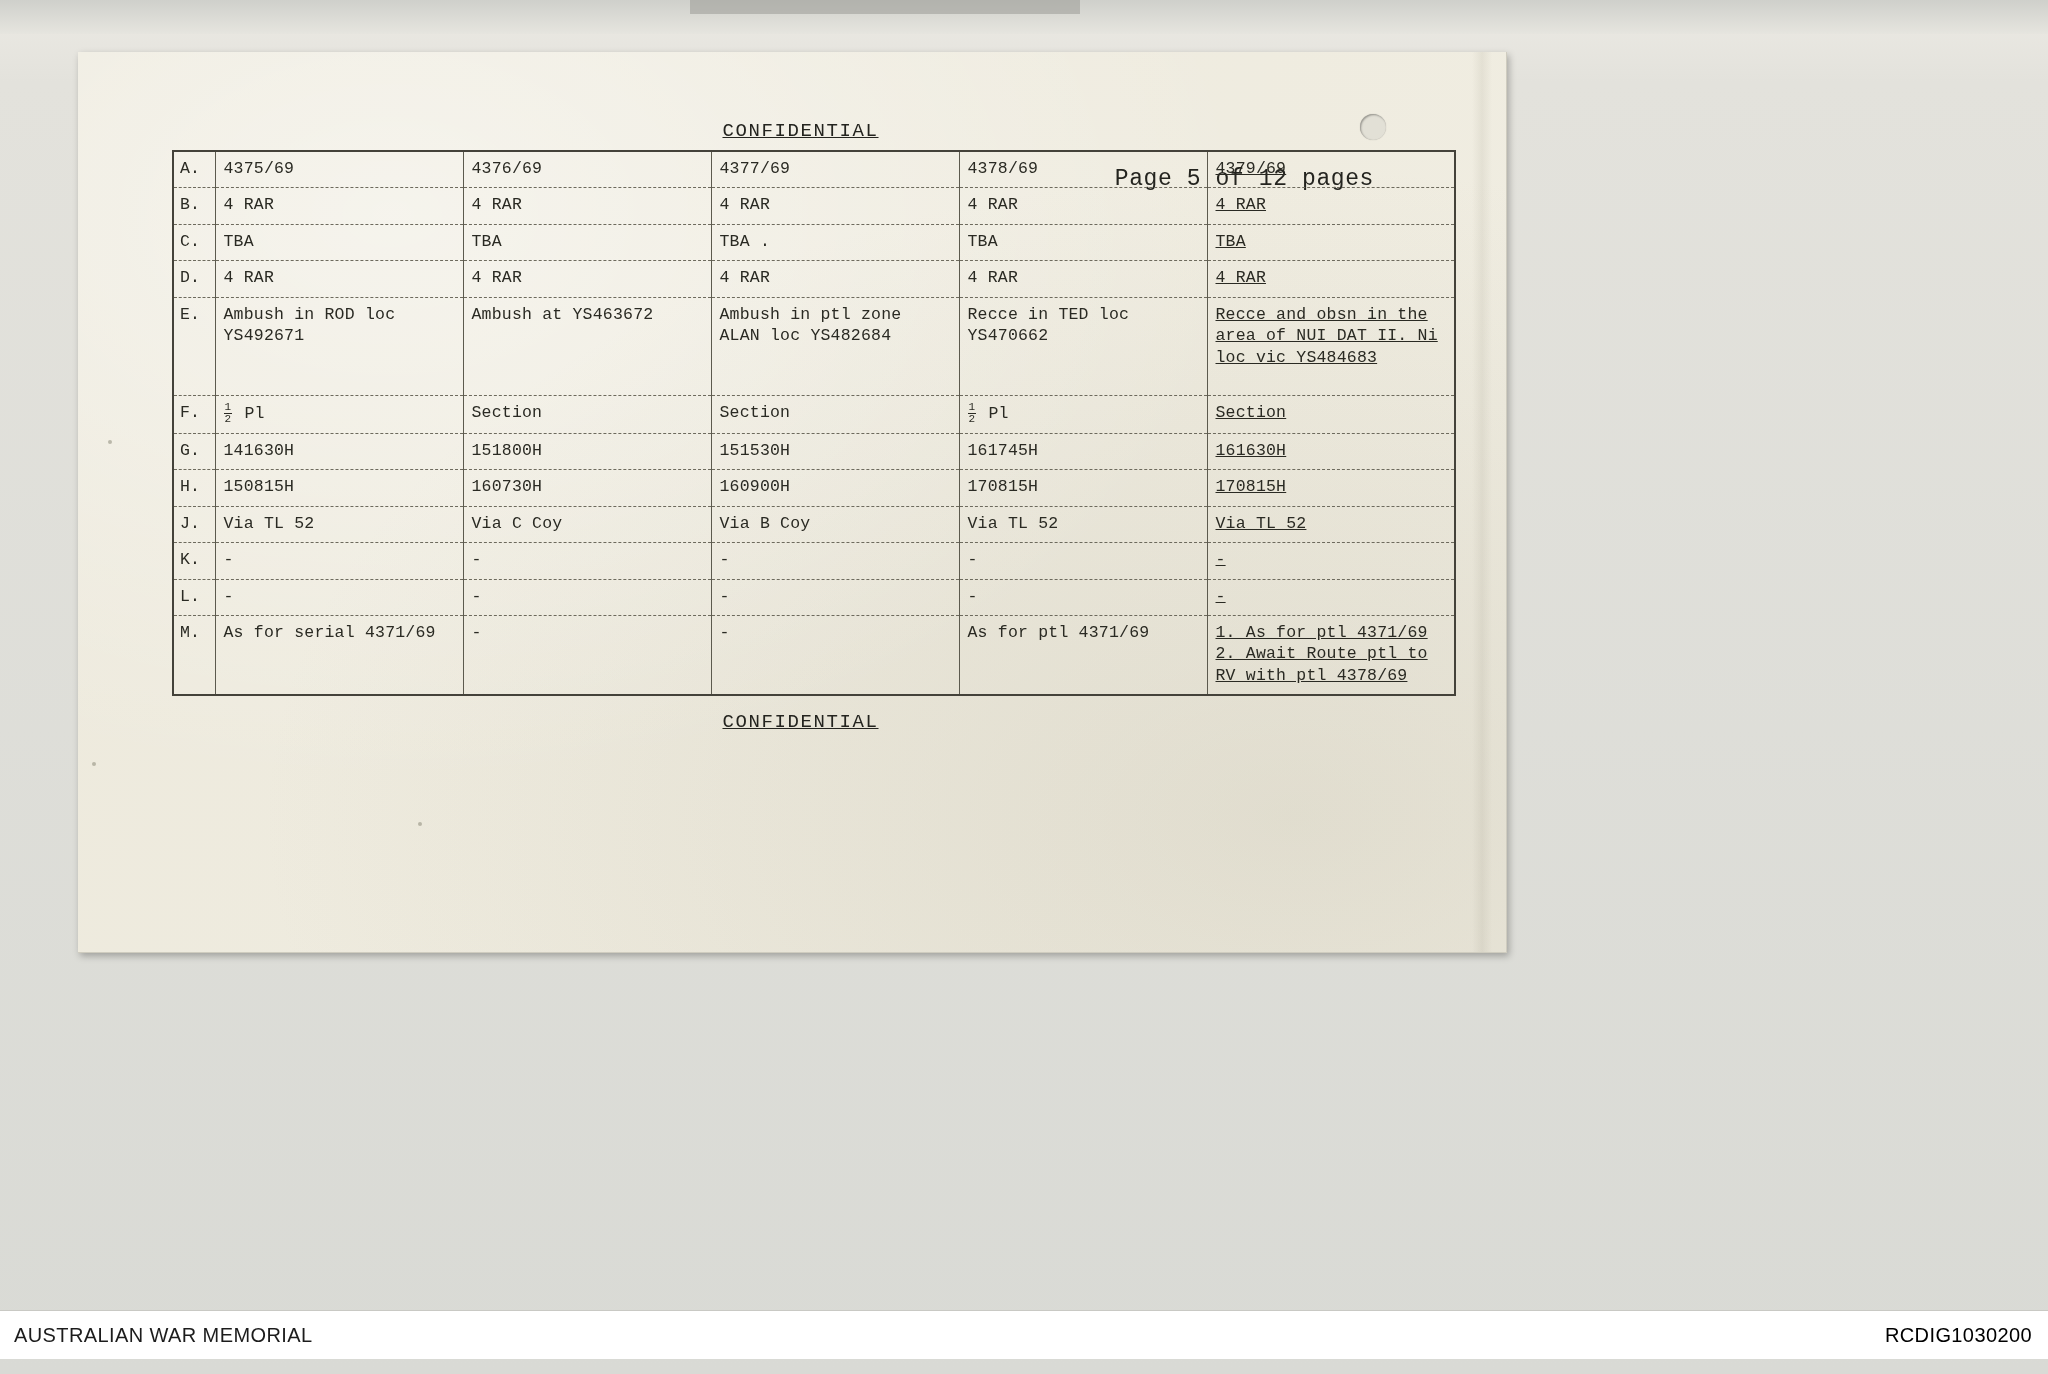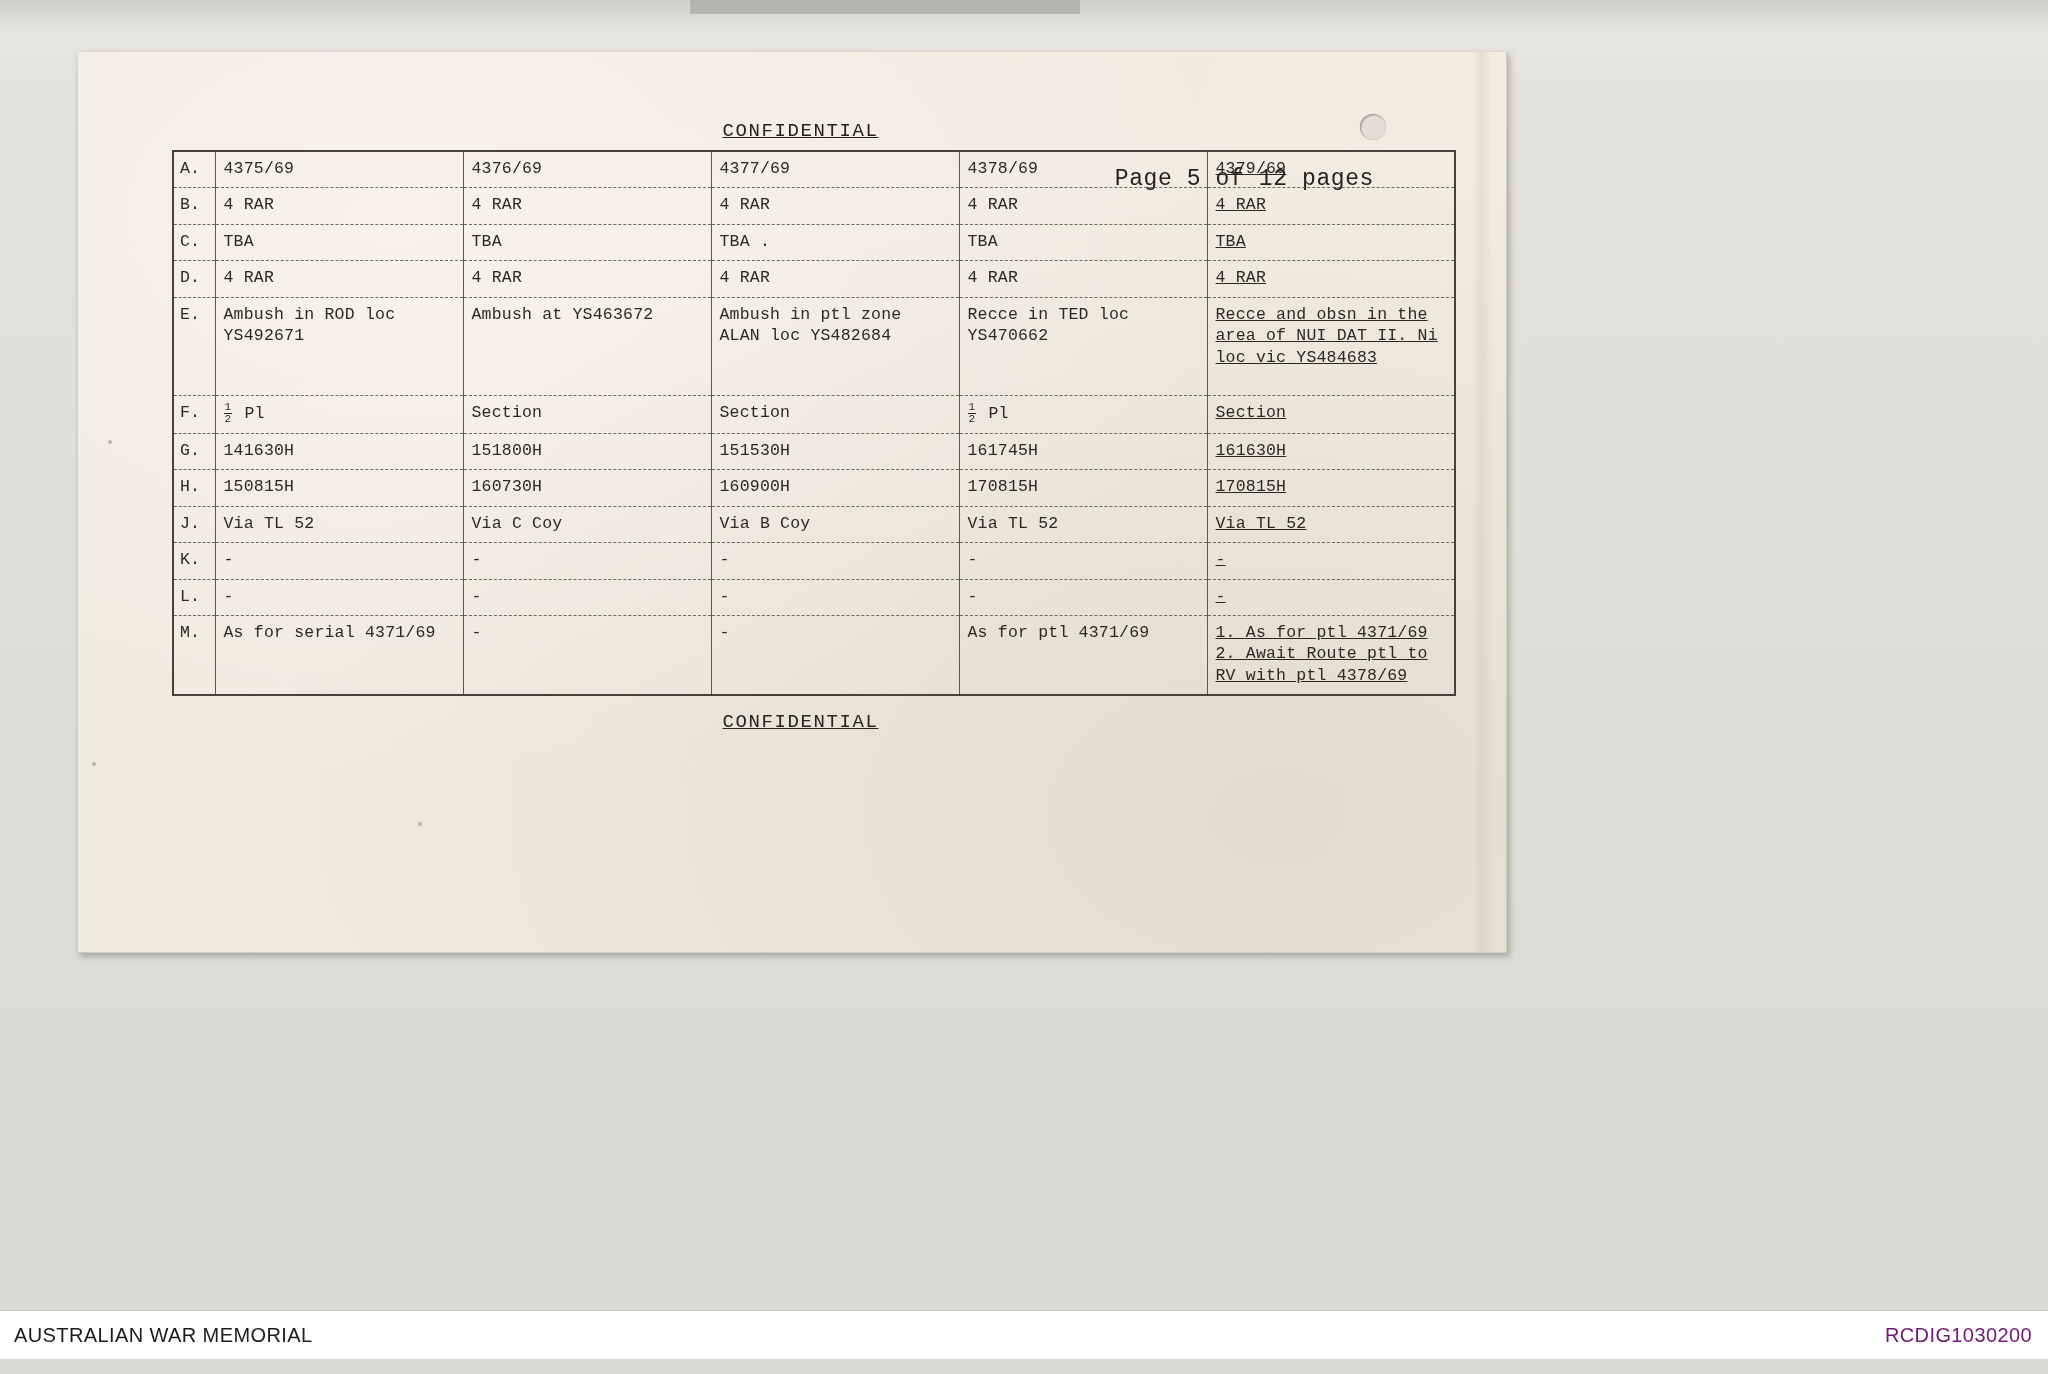--- a/index.html
+++ b/index.html
@@ -172,21 +172,21 @@
     letter-spacing: .4px;
     color: #1c1c1c;
     font-family: "Liberation Sans", sans-serif;
   }
   #credit-bar .credit-right {
     position: absolute;
     right: 16px;
     top: 13px;
     font-size: 20px;
     letter-spacing: .4px;
-    color: #701a75;
+    color: #000000;
     font-family: "Liberation Sans", sans-serif;
   }
 
   
   .speck { position: absolute; background: #8d8a7a; border-radius: 50%; opacity: .55; }
 </style>
 </head>
 <body>
 
 <div id="scan-background">

